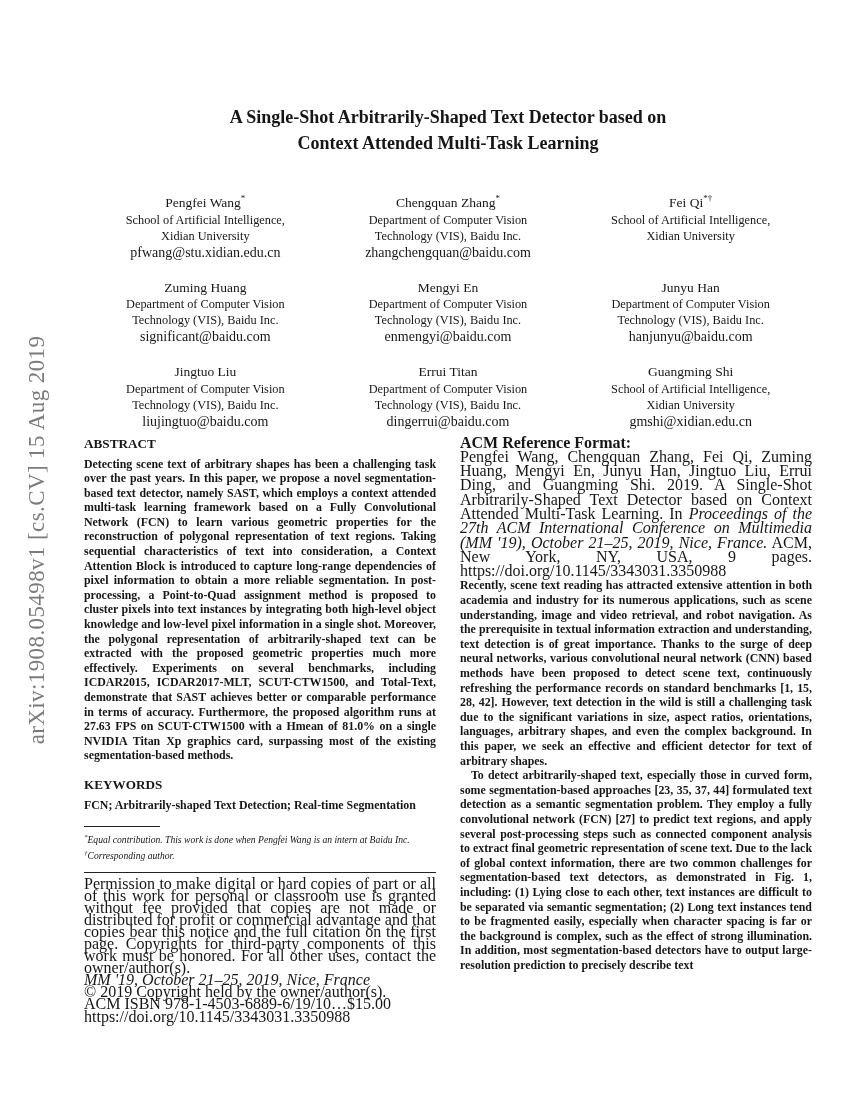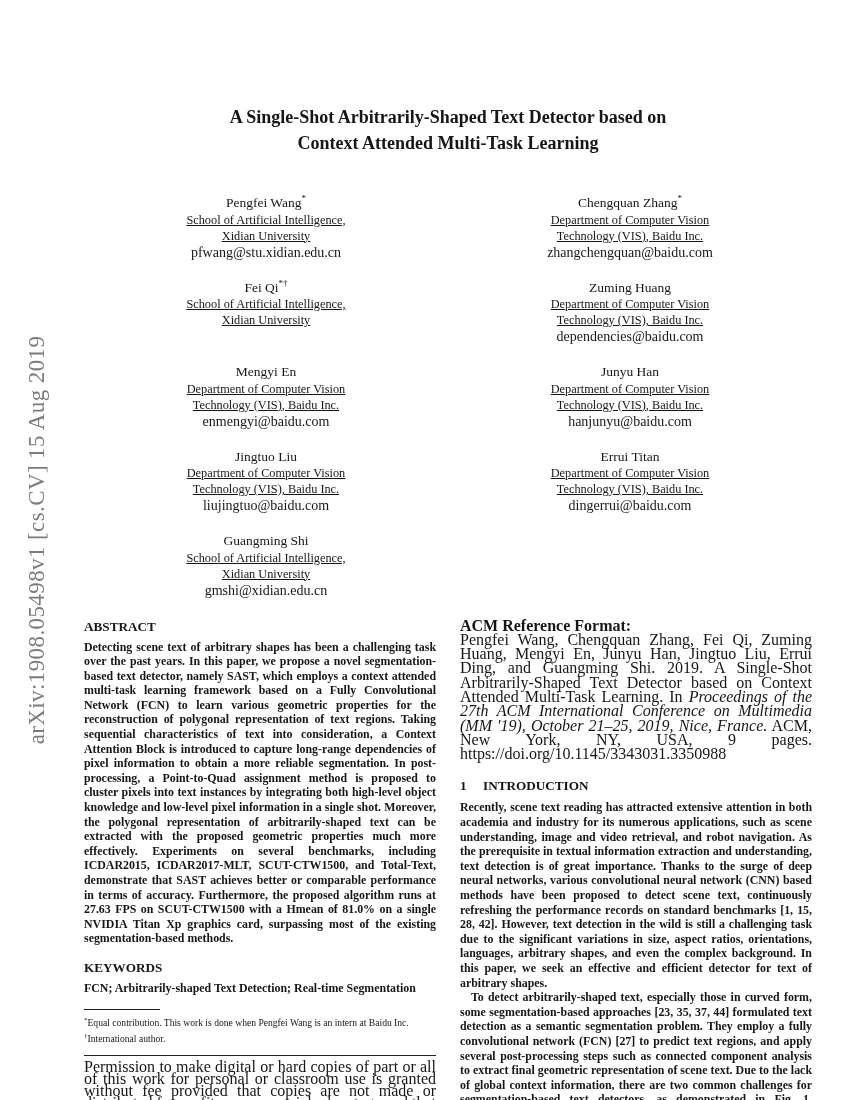--- a/index.html
+++ b/index.html
@@ -19,37 +19,37 @@
     font-size:23px;
     color:#7c7c7c;
     letter-spacing:.4px;
   }
   .content { position:absolute; left:84px; top:0; width:728px; }
   .title { margin-top:104px; text-align:center; font-weight:bold; font-size:18px; line-height:26px; }
   .title span { display:block; }
   .authors {
     margin-top:33px;
     display:grid;
-    grid-template-columns:1fr 1fr;
+    grid-template-columns:1fr 1fr 1fr;
     row-gap:13px;
     text-align:center;
   }
   .a-name  { font-size:13.5px; line-height:18px; }
   .a-name sup { font-size:9px; }
-  .a-affil { font-size:12.3px; line-height:16px;text-decoration:underline; }
+  .a-affil { font-size:12.3px; line-height:16px; }
   .a-email { font-size:14px; line-height:17px; }
-  .cols { margin-top:20px; display:flex; gap:24px;justify-content:center; }
+  .cols { margin-top:6px; display:flex; gap:24px;justify-content:center; }
   .col { width:356.5px; }
   .sec-heading { font-size:13.2px; font-weight:bold; margin-bottom:5px; }
   .kw-heading  { margin-top:14px; }
   .body { font-size:11.9px; line-height:14.6px;font-weight:bold; }
   .just { text-align:justify; }
   .indent { text-indent:11px; }
   .fnrule { width:76px; border-top:1px solid #222; margin:13px 0 4px; }
-  .fn { font-size:9.6px; line-height:12.8px; }
+  .fn { font-size:9.6px; line-height:12.8px;font-style:italic; }
   .fn sup { font-size:7px; }
   .permrule { width:100%; border-top:1px solid #222; margin:9px 0 5px; }
   .perm { font-size:16px; line-height:12.1px; }
   .italic { font-style:italic; }
   .ref { font-size:16px; line-height:14.3px; }
   .refhead { display:block; font-weight:bold; }
   .ref em { font-style:italic; }
   .sec-title { margin-top:17px; margin-bottom:6px; font-size:13.2px; font-weight:bold; }
   .secnum { display:inline-block; width:23px; }
 </style>
@@ -82,21 +82,21 @@
       </div>
       <div class="author">
         <div class="a-name"><span>Fei Qi</span><sup>*†</sup></div>
         <div class="a-affil">School of Artificial Intelligence,</div>
         <div class="a-affil">Xidian University</div>
       </div>
       <div class="author">
         <div class="a-name"><span>Zuming Huang</span><sup></sup></div>
         <div class="a-affil">Department of Computer Vision</div>
         <div class="a-affil">Technology (VIS), Baidu Inc.</div>
-        <div class="a-email">dependencies@baidu.com</div>
+        <div class="a-email">significant@baidu.com</div>
       </div>
       <div class="author">
         <div class="a-name"><span>Mengyi En</span><sup></sup></div>
         <div class="a-affil">Department of Computer Vision</div>
         <div class="a-affil">Technology (VIS), Baidu Inc.</div>
         <div class="a-email">enmengyi@baidu.com</div>
       </div>
       <div class="author">
         <div class="a-name"><span>Junyu Han</span><sup></sup></div>
         <div class="a-affil">Department of Computer Vision</div>
@@ -127,37 +127,34 @@
 
       <div class="col">
         <h2 class="sec-heading">ABSTRACT</h2>
         <p class="body just">Detecting scene text of arbitrary shapes has been a challenging task over the past years. In this paper, we propose a novel segmentation-based text detector, namely SAST, which employs a context attended multi-task learning framework based on a Fully Convolutional Network (FCN) to learn various geometric properties for the reconstruction of polygonal representation of text regions. Taking sequential characteristics of text into consideration, a Context Attention Block is introduced to capture long-range dependencies of pixel information to obtain a more reliable segmentation. In post-processing, a Point-to-Quad assignment method is proposed to cluster pixels into text instances by integrating both high-level object knowledge and low-level pixel information in a single shot. Moreover, the polygonal representation of arbitrarily-shaped text can be extracted with the proposed geometric properties much more effectively. Experiments on several benchmarks, including ICDAR2015, ICDAR2017-MLT, SCUT-CTW1500, and Total-Text, demonstrate that SAST achieves better or comparable performance in terms of accuracy. Furthermore, the proposed algorithm runs at 27.63 FPS on SCUT-CTW1500 with a Hmean of 81.0% on a single NVIDIA Titan Xp graphics card, surpassing most of the existing segmentation-based methods.</p>
 
         <h2 class="sec-heading kw-heading">KEYWORDS</h2>
         <p class="body">FCN; Arbitrarily-shaped Text Detection; Real-time Segmentation</p>
 
         <div class="fnrule"></div>
         <div class="fn"><sup>*</sup><span>Equal contribution. This work is done when Pengfei Wang is an intern at Baidu Inc.</span></div>
-        <div class="fn"><sup>†</sup><span>International author.</span></div>
+        <div class="fn"><sup>†</sup><span>Corresponding author.</span></div>
 
         <div class="permrule"></div>
         <p class="perm just">Permission to make digital or hard copies of part or all of this work for personal or classroom use is granted without fee provided that copies are not made or distributed for profit or commercial advantage and that copies bear this notice and the full citation on the first page. Copyrights for third-party components of this work must be honored. For all other uses, contact the owner/author(s).</p>
         <p class="perm italic">MM '19, October 21–25, 2019, Nice, France</p>
         <p class="perm">© 2019 Copyright held by the owner/author(s).</p>
         <p class="perm">ACM ISBN 978-1-4503-6889-6/19/10…$15.00</p>
         <p class="perm">https://doi.org/10.1145/3343031.3350988</p>
       </div>
 
       <div class="col">
         <p class="ref just">
           <span class="refhead">ACM Reference Format:</span><span>Pengfei Wang, Chengquan Zhang, Fei Qi, Zuming Huang, Mengyi En, Junyu Han, Jingtuo Liu, Errui Ding, and Guangming Shi. 2019. A Single-Shot Arbitrarily-Shaped Text Detector based on Context Attended Multi-Task Learning. In </span><em>Proceedings of the 27th ACM International Conference on Multimedia (MM '19), October 21–25, 2019, Nice, France.</em><span> ACM, New York, NY, USA, 9 pages. https://doi.org/10.1145/3343031.3350988</span>
         </p>
 
-        <h2 class="sec-title">
-          <span class="secnum">1</span><span>INTRODUCTION</span>
-        </h2>
         <p class="body just">Recently, scene text reading has attracted extensive attention in both academia and industry for its numerous applications, such as scene understanding, image and video retrieval, and robot navigation. As the prerequisite in textual information extraction and understanding, text detection is of great importance. Thanks to the surge of deep neural networks, various convolutional neural network (CNN) based methods have been proposed to detect scene text, continuously refreshing the performance records on standard benchmarks [1, 15, 28, 42]. However, text detection in the wild is still a challenging task due to the significant variations in size, aspect ratios, orientations, languages, arbitrary shapes, and even the complex background. In this paper, we seek an effective and efficient detector for text of arbitrary shapes.</p>
         <p class="body just indent">To detect arbitrarily-shaped text, especially those in curved form, some segmentation-based approaches [23, 35, 37, 44] formulated text detection as a semantic segmentation problem. They employ a fully convolutional network (FCN) [27] to predict text regions, and apply several post-processing steps such as connected component analysis to extract final geometric representation of scene text. Due to the lack of global context information, there are two common challenges for segmentation-based text detectors, as demonstrated in Fig. 1, including: (1) Lying close to each other, text instances are difficult to be separated via semantic segmentation; (2) Long text instances tend to be fragmented easily, especially when character spacing is far or the background is complex, such as the effect of strong illumination. In addition, most segmentation-based detectors have to output large-resolution prediction to precisely describe text</p>
       </div>
 
     </div>
   </div>
 </div>
 
 </body></html>

